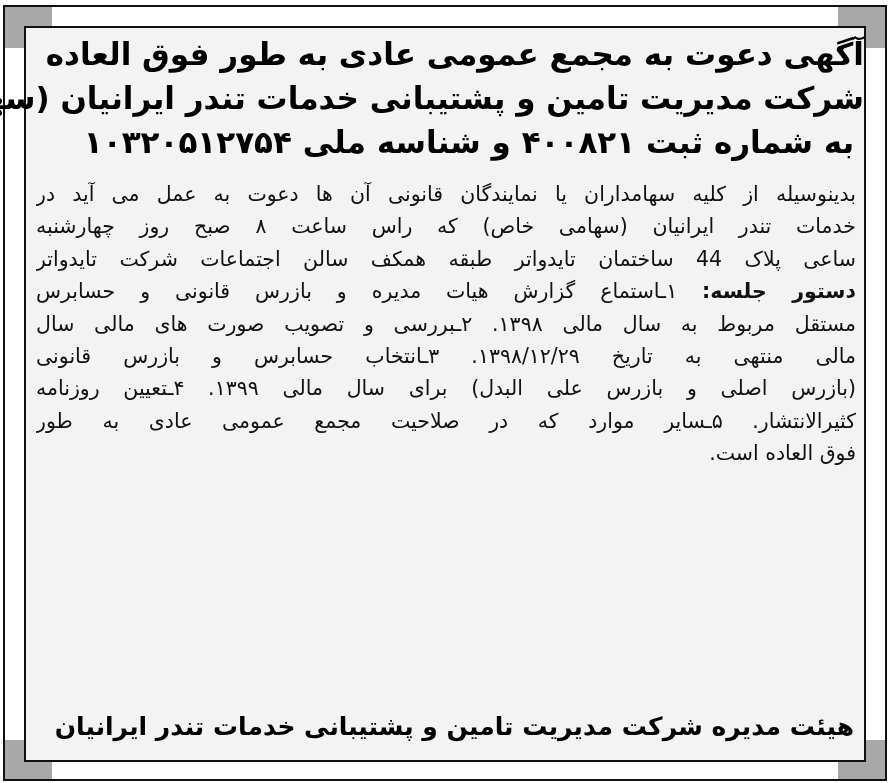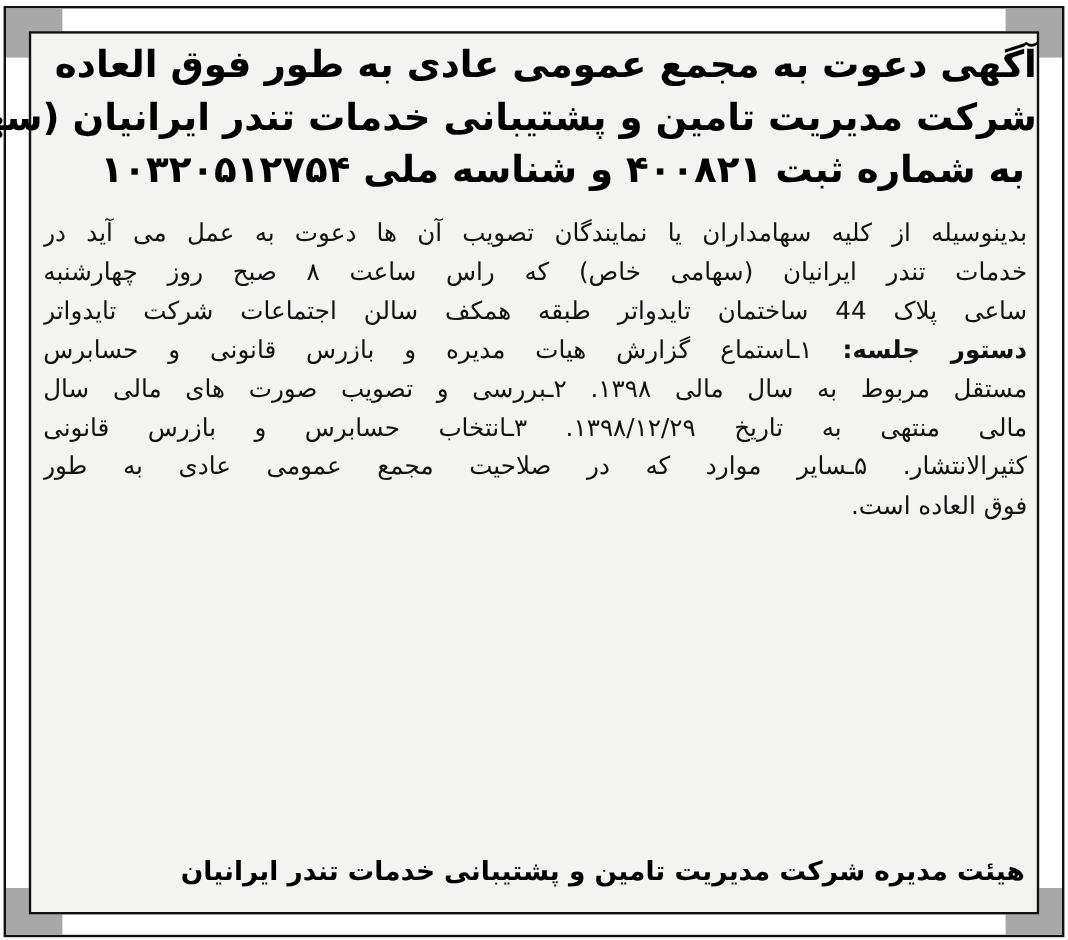--- a/index.html
+++ b/index.html
@@ -89,21 +89,21 @@
   .agenda-label {
     font-weight: bold;
   }
   .signature {
     position: absolute;
     right: 10px;
     left: 10px;
     top: 681px;
     font-family: "DejaVu Sans", sans-serif;
     font-weight: bold;
-    font-size: 22px;
+    font-size: 25px;
     line-height: 36px;
     color: #000;
     text-align: right;
     white-space: nowrap;
   }
 </style>
 </head>
 <body>
 
 <div class="outer-frame"></div>
@@ -114,25 +114,26 @@
 
 <div class="inner-box">
 
   <div class="title-block">
     <span class="title-line">آگهی دعوت به مجمع عمومی عادی به طور فوق العاده</span>
     <span class="title-line">شرکت مدیریت تامین و پشتیبانی خدمات تندر ایرانیان (سهامی خاص)</span>
     <span class="title-line">به شماره ثبت ۴۰۰۸۲۱ و شناسه ملی ۱۰۳۲۰۵۱۲۷۵۴</span>
   </div>
 
   <div class="body-block">
-    <span class="body-line">بدینوسیله از کلیه سهامداران یا نمایندگان تصویب آن ها دعوت به عمل می آید در</span>
+    <span class="body-line">بدینوسیله از کلیه سهامداران یا نمایندگان قانونی آن ها دعوت به عمل می آید در</span>
     <span class="body-line">خدمات تندر ایرانیان (سهامی خاص) که راس ساعت ۸ صبح روز چهارشنبه</span>
     <span class="body-line">ساعی پلاک 44 ساختمان تایدواتر طبقه همکف سالن اجتماعات شرکت تایدواتر</span>
 
     <span class="body-line"><span class="agenda-label">دستور جلسه:</span><span> ۱ـاستماع گزارش هیات مدیره و بازرس قانونی و حسابرس</span></span>
     <span class="body-line">مستقل مربوط به سال مالی ۱۳۹۸. ۲ـبررسی و تصویب صورت های مالی سال</span>
     <span class="body-line">مالی منتهی به تاریخ ۱۳۹۸/۱۲/۲۹. ۳ـانتخاب حسابرس و بازرس قانونی</span>
+    <span class="body-line">(بازرس اصلی و بازرس علی البدل) برای سال مالی ۱۳۹۹. ۴ـتعیین روزنامه</span>
     <span class="body-line">کثیرالانتشار. ۵ـسایر موارد که در صلاحیت مجمع عمومی عادی به طور</span>
     <span class="body-line last">فوق العاده است.</span>
   </div>
 
   <div class="signature">هیئت مدیره شرکت مدیریت تامین و پشتیبانی خدمات تندر ایرانیان</div>
 </div>
 
 </body></html>

